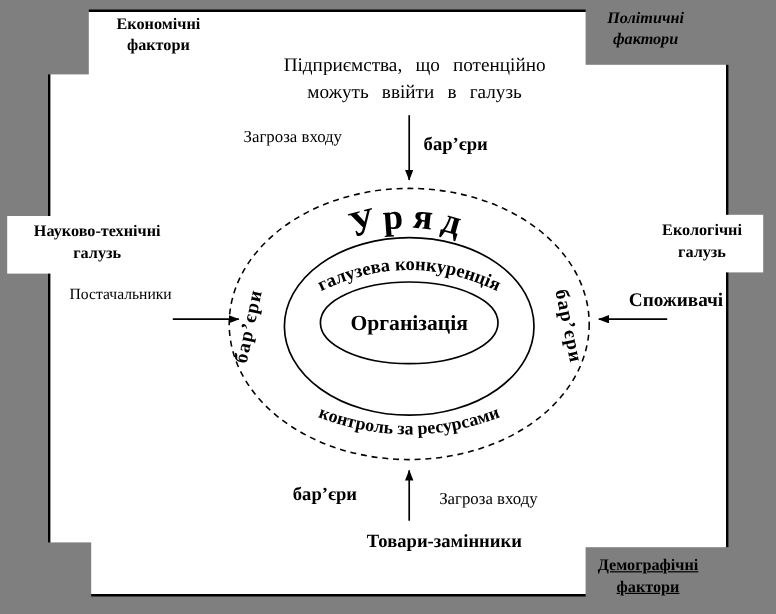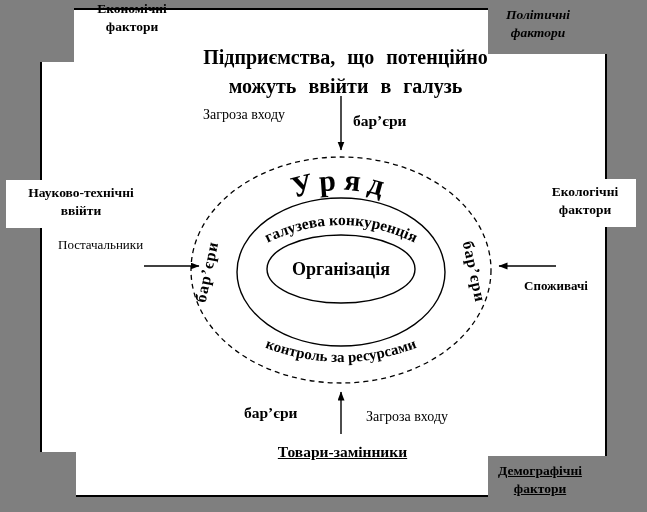--- a/index.html
+++ b/index.html
@@ -22,39 +22,39 @@
   .g-bl { left:0;    top:452px; width:76px; height:60px; }
   .g-br { left:488px; top:456px; width:159px; height:56px; }
 
   .wstrip { position:absolute; background:#ffffff; }
   .w-ml { left:6px;   top:180px; width:150px; height:48px; }
   .w-mr { left:534px; top:179px; width:102px; height:48px; }
 
   .txt { position:absolute; color:#000; white-space:pre-line;text-align:center; }
   .factor { font-weight:bold; font-size:13.5px; line-height:1.3; text-align:center; }
 
-  .f-economic     { left:78px;  top:0;  width:108px; }
+  .f-economic     { left:78px;  top:11px;  width:108px; }
   .f-political    { left:494px; top:6px;   width:88px;font-style:italic;  }
   .f-scitech      { left:8px;   top:184px; width:146px; }
   .f-ecological   { left:536px; top:183px; width:98px;  }
   .f-natcultural  { left:76px;  top:461px; width:140px; }
   .f-demographic  { left:490px; top:462px; width:100px;text-decoration:underline; }
 
   .entrants {
     left:198px; top:43px; width:295px; 
-    font-weight:bold; font-size:20px; line-height:1.45; word-spacing:7px;
+    font-weight:normal; font-size:16px; line-height:1.45; word-spacing:7px;
   }
   .threat-top     { left:203px; top:107px; font-size:14px; }
   .barriers-top   { left:353px; top:112px; font-weight:bold; font-size:15.5px; }
   .suppliers      { left:58px;  top:237px; font-weight:normal; font-size:13px; }
-  .consumers      { left:524px; top:242px; font-weight:bold; font-size:13px;margin-top:36px; }
+  .consumers      { left:524px; top:242px; font-weight:bold; font-size:16px; }
   .barriers-bot   { left:244px; top:404px; font-weight:bold; font-size:15.5px; }
   .threat-bot     { left:366px; top:409px; font-size:14px; }
-  .substitutes    { left:250px; top:443px; width:185px; text-align:center;
-                    font-weight:bold; font-size:15.5px;text-decoration:underline; }
+  .substitutes    { left:250px; top:443px; width:185px; text-align:right;
+                    font-weight:bold; font-size:15.5px; }
 
   .overlay { position:absolute; left:0; top:0; pointer-events:none; }
   .ring { fill:none; stroke:#000; stroke-width:1.4; }
   .ring-dashed { stroke-dasharray:5 4; stroke-width:1.3; }
   .arrow { stroke:#000; stroke-width:1.4; }
   .svg-text { font-family:"Liberation Serif", serif; font-weight:bold; fill:#000; }
   .t-gov  { font-size:30px; letter-spacing:7px; }
   .t-comp { font-size:15.5px; }
   .t-res  { font-size:15px; }
   .t-org  { font-size:18px; }
@@ -111,23 +111,23 @@
     <line class="arrow" x1="341" y1="434" x2="341" y2="392" marker-end="url(#ah)"></line>
     <line class="arrow" x1="144" y1="266" x2="199" y2="266" marker-end="url(#ah)"></line>
     <line class="arrow" x1="556" y1="266" x2="499" y2="266" marker-end="url(#ah)"></line>
   </svg>
 
   <div class="txt factor f-economic">Економічні
 фактори</div>
   <div class="txt factor f-political">Політичні
 фактори</div>
   <div class="txt factor f-scitech">Науково-технічні
-ввійти</div>
+галузь</div>
   <div class="txt factor f-ecological">Екологічні
-фактори</div>
+галузь</div>
   <div class="txt factor f-demographic">Демографічні
 фактори</div>
 
   <div class="txt entrants">Підприємства, що потенційно
 можуть ввійти в галузь</div>
   <div class="txt threat-top">Загроза входу</div>
   <div class="txt barriers-top">бар’єри</div>
 
   <div class="txt suppliers">Постачальники</div>
   <div class="txt consumers">Споживачі</div>

